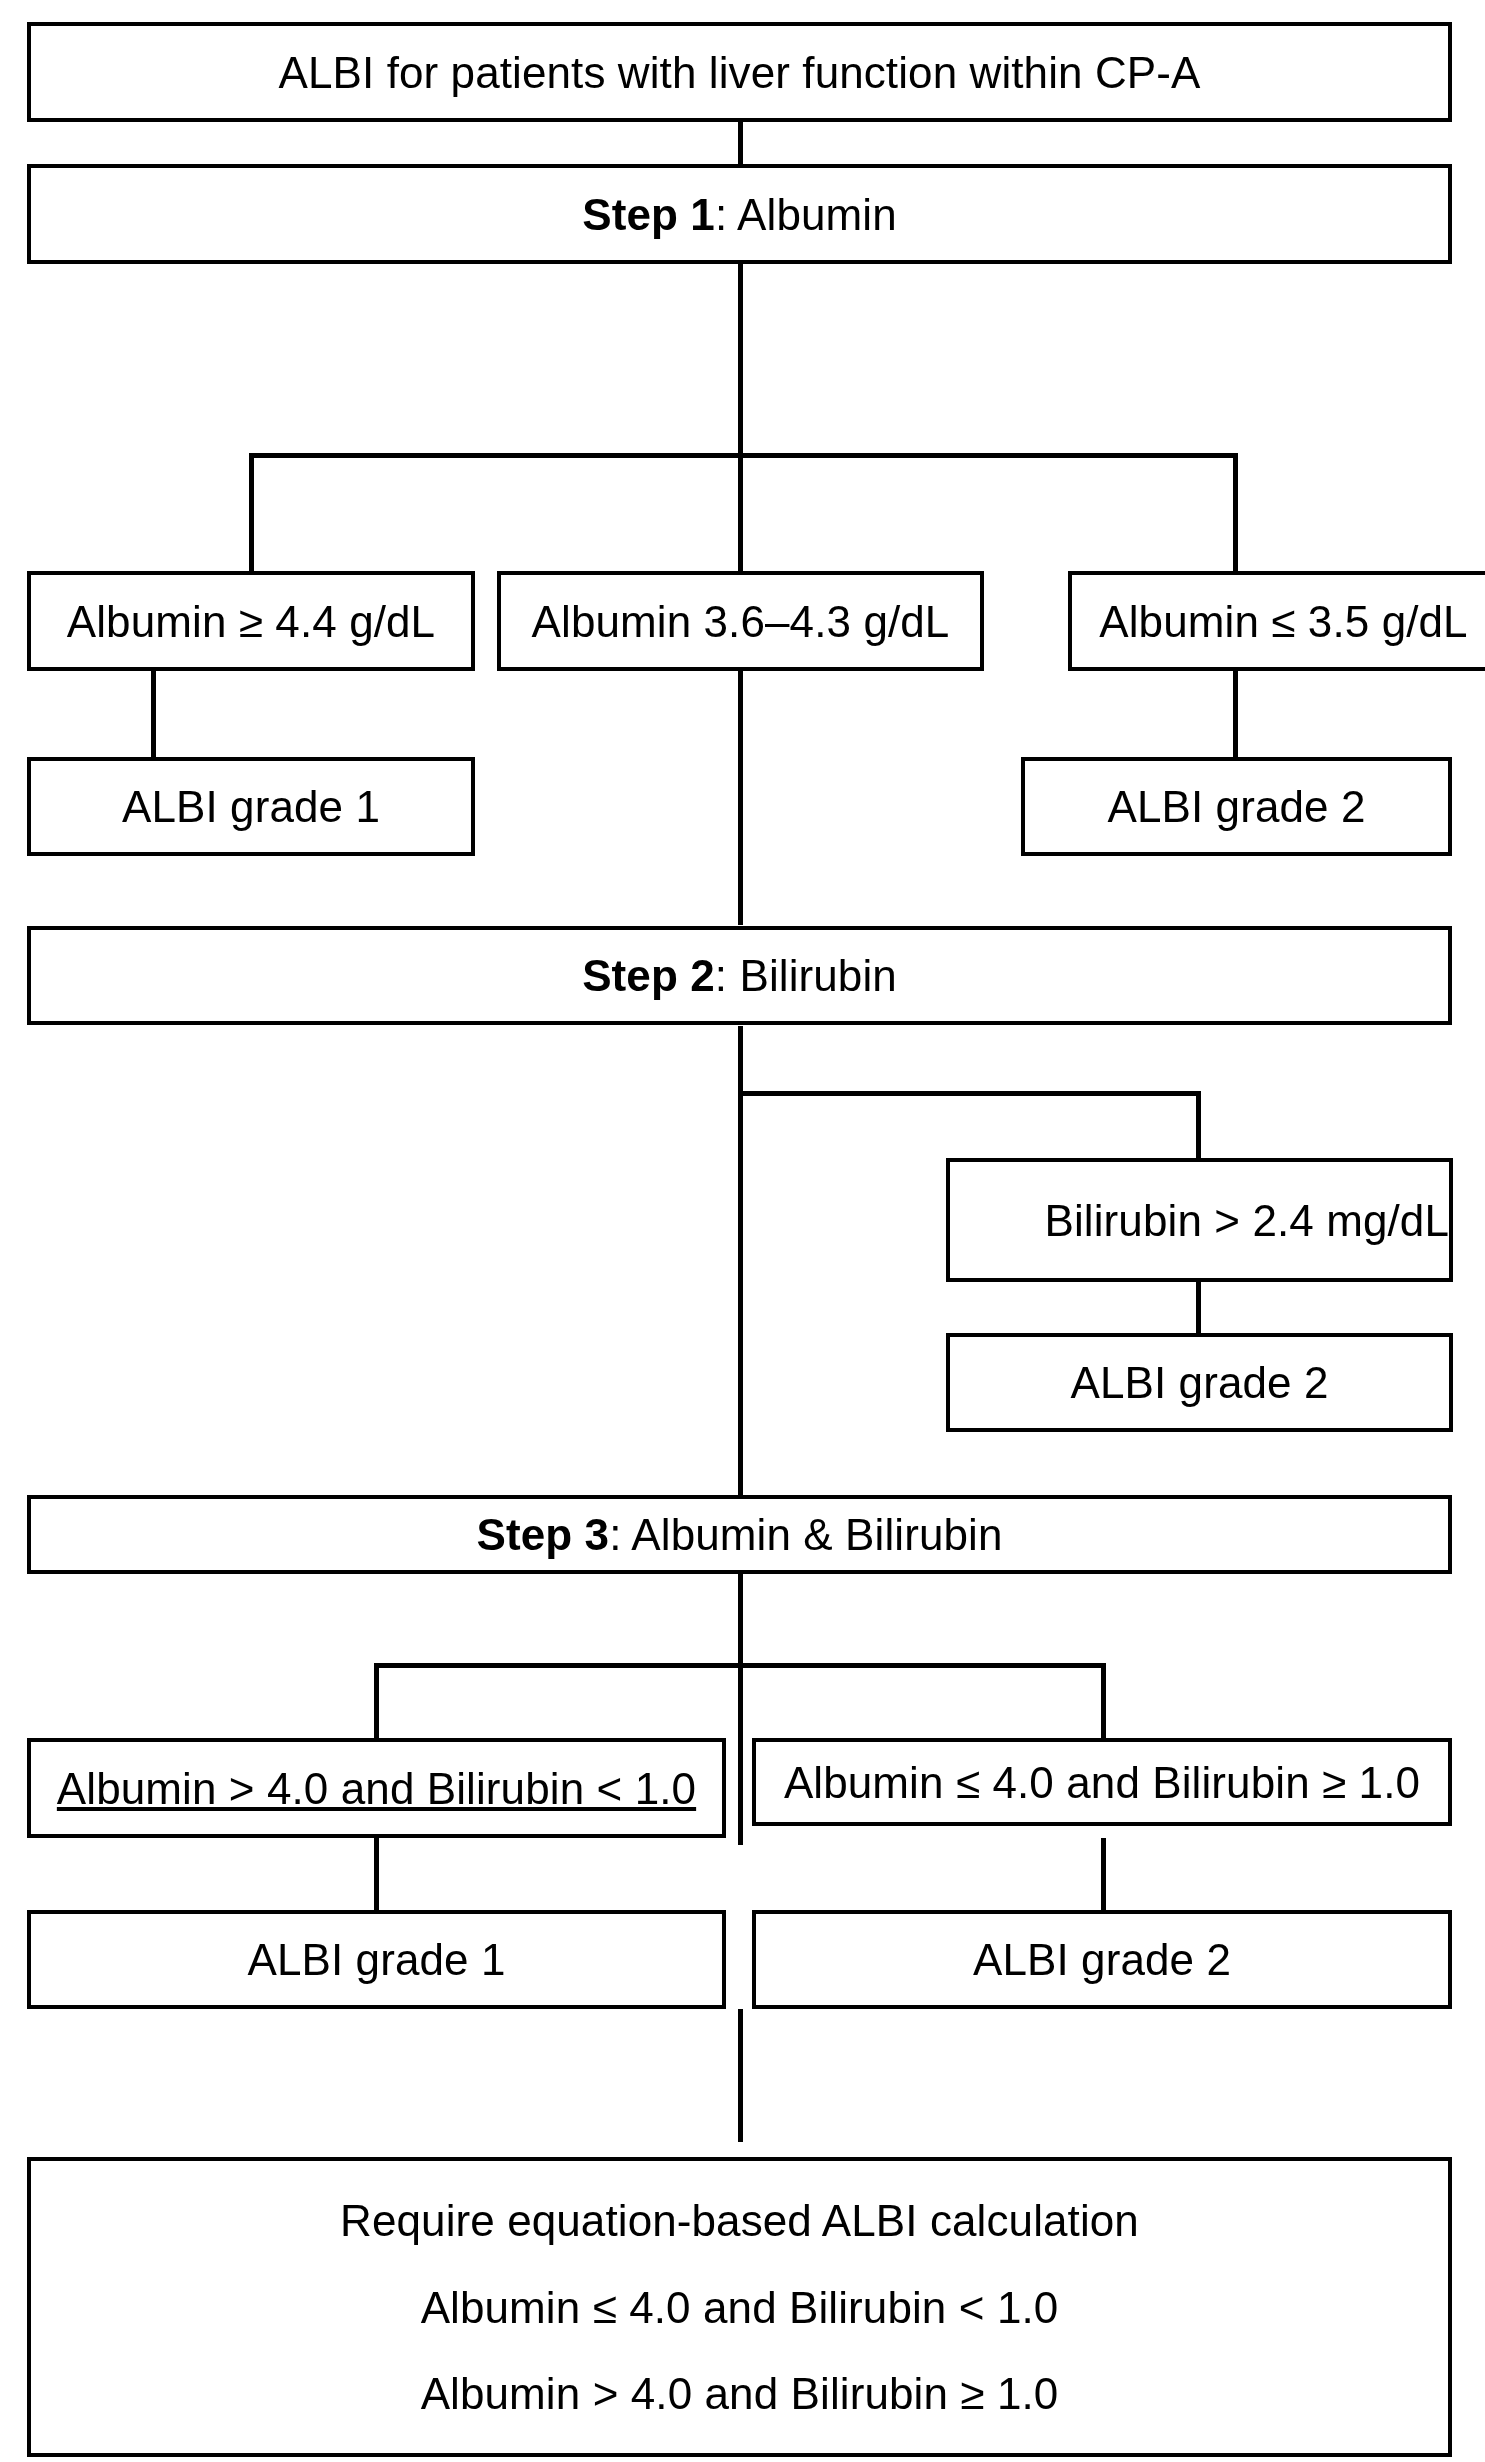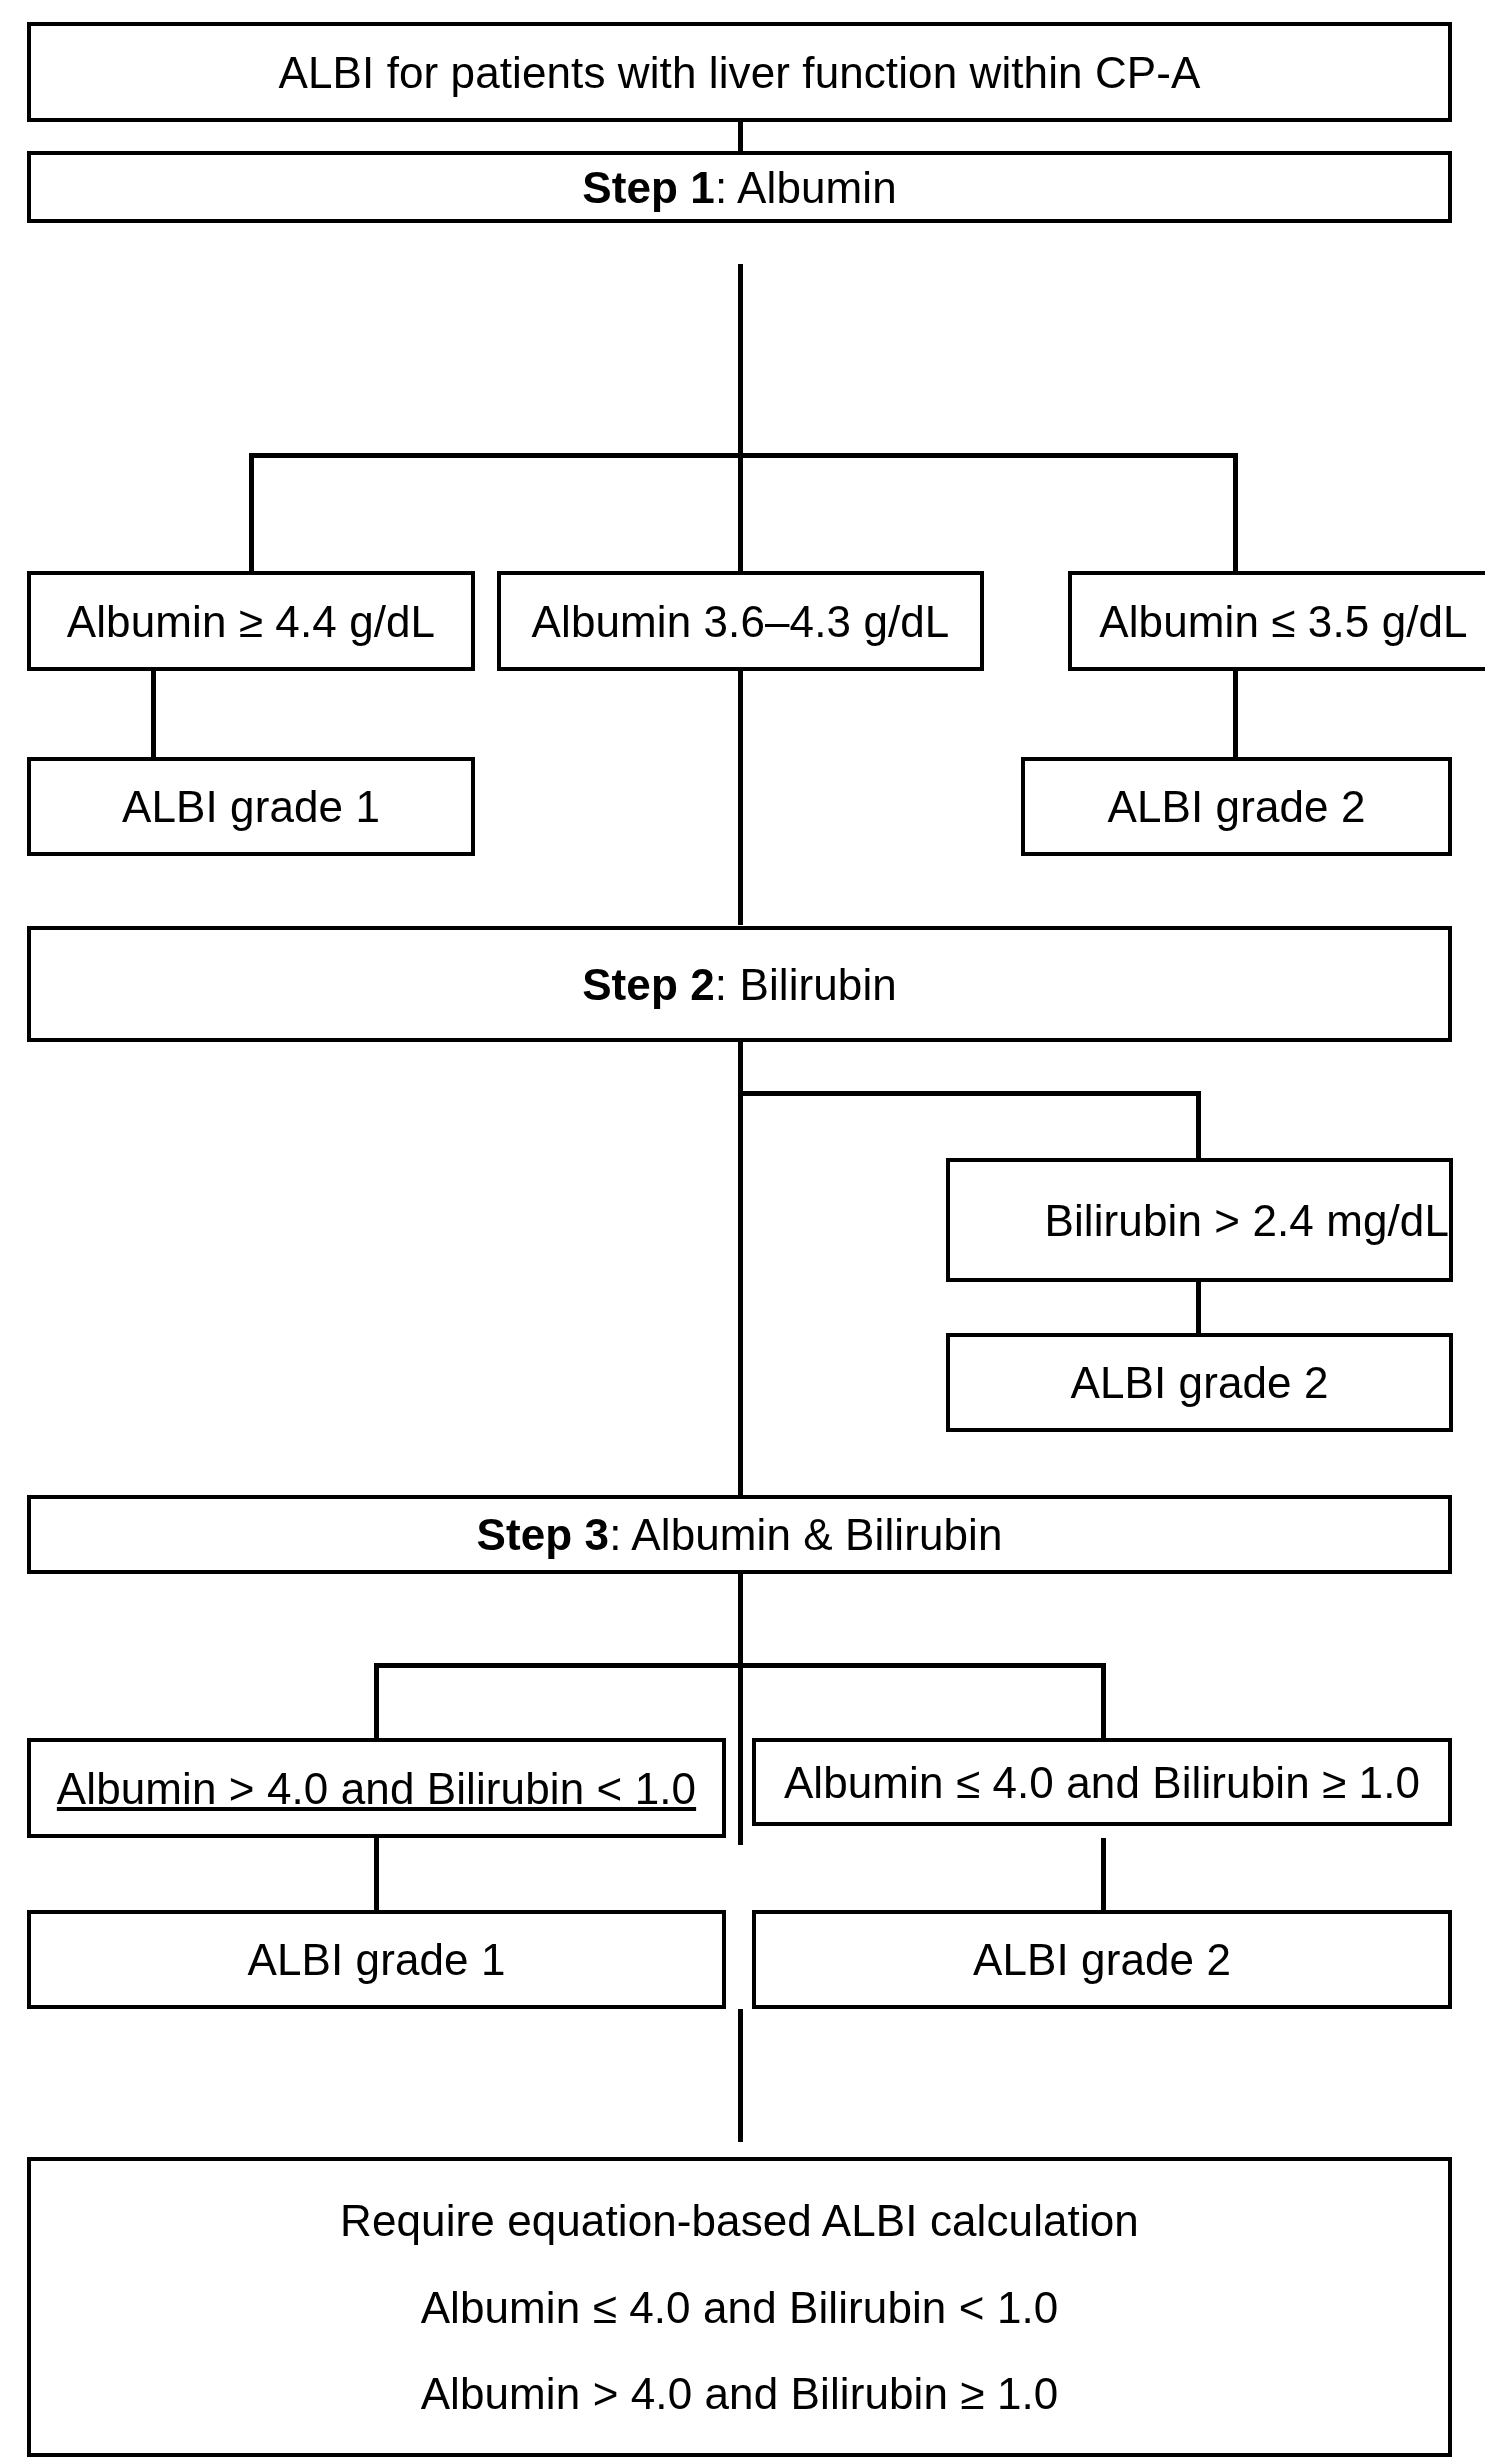--- a/index.html
+++ b/index.html
@@ -84,21 +84,21 @@
 
   <div class="connector v-line" style="left:374px; top:1838px; height:72px;"></div>
   <div class="connector v-line" style="left:1101px; top:1838px; height:72px;"></div>
 
   <div class="connector v-line" style="left:738px; top:2009px; height:133px;"></div>
 
   <div class="node" style="left:27px; top:22px; width:1425px; height:100px;">
     <span class="label">ALBI for patients with liver function within CP-A</span>
   </div>
 
-  <div class="node" style="left:27px; top:151px; width:1425px; height:72px;align-items:center;">
+  <div class="node" style="left:27px; top:164px; width:1425px; height:100px;align-items:center;">
     <span class="label step-label"><b>Step 1</b><span>: Albumin</span></span>
   </div>
 
   <div class="node" style="left:27px; top:571px; width:448px; height:100px;">
     <span class="label">Albumin ≥ 4.4 g/dL</span>
   </div>
 
   <div class="node" style="left:497px; top:571px; width:487px; height:100px;">
     <span class="label">Albumin 3.6–4.3 g/dL</span>
   </div>
@@ -108,21 +108,21 @@
   </div>
 
   <div class="node" style="left:27px; top:757px; width:448px; height:99px;">
     <span class="label">ALBI grade 1</span>
   </div>
 
   <div class="node" style="left:1021px; top:757px; width:431px; height:99px;">
     <span class="label">ALBI grade 2</span>
   </div>
 
-  <div class="node" style="left:27px; top:926px; width:1425px; height:116px;">
+  <div class="node" style="left:27px; top:926px; width:1425px; height:99px;">
     <span class="label step-label"><b>Step 2</b><span>: Bilirubin</span></span>
   </div>
 
   <div class="node" style="left:946px; top:1158px; width:507px; height:124px;justify-content:flex-end;">
     <span class="label">Bilirubin &gt; 2.4 mg/dL</span>
   </div>
 
   <div class="node" style="left:946px; top:1333px; width:507px; height:99px;">
     <span class="label">ALBI grade 2</span>
   </div>

